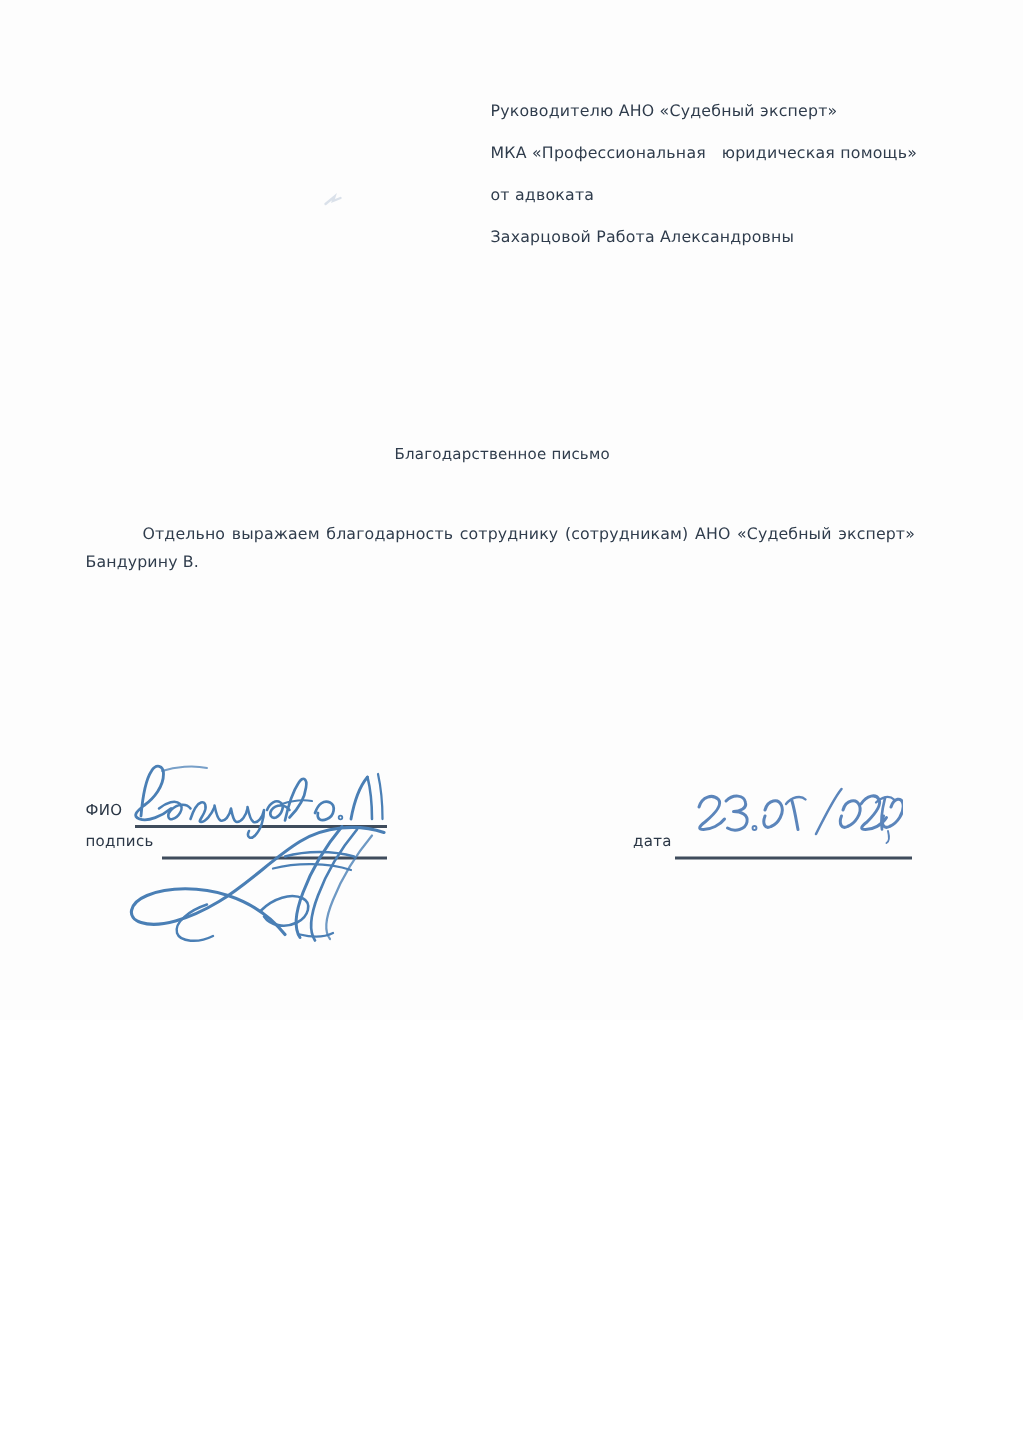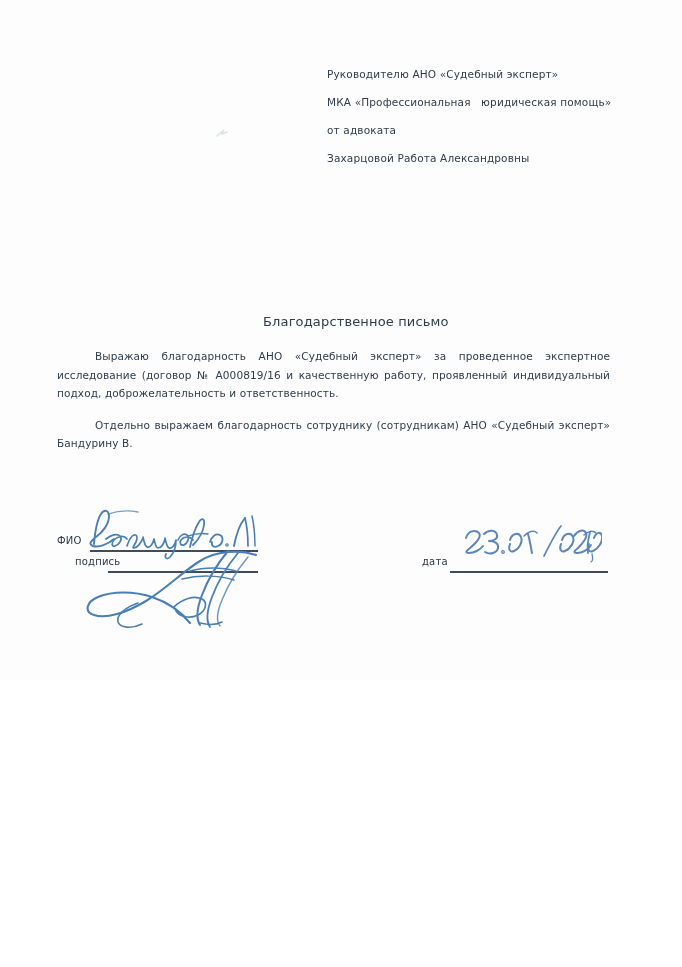--- a/index.html
+++ b/index.html
@@ -30,22 +30,22 @@
     line-height: 28px;
     letter-spacing: 0.15px;
     color: #2f3c4c;
     white-space: pre;
   }
 
   
   .doc-title {
     position: absolute;
     left: 263px;
-    top: 314px;
-    font-size: 13px;
+    top: 298px;
+    font-size: 10px;
     letter-spacing: 0.15px;
     color: #2f3c4c;
   }
 
   
   .body-block {
     position: absolute;
     left: 57px;
     top: 347px;
     width: 553px;
@@ -77,21 +77,21 @@
     letter-spacing: 0.2px;
     color: #2b3746;
   }
   .rule {
     position: absolute;
     height: 1.6px;
     background: #3f4c5c;
   }
   .lbl-fio      { left: 57px;  top: 535px; }
   .rule-fio     { left: 90px;  top: 550px;  width: 168px; }
-  .lbl-podpis   { left: 75px;  top: 556px; }
+  .lbl-podpis   { left: 57px;  top: 556px; }
   .rule-podpis  { left: 108px; top: 571px;  width: 150px; }
   .lbl-data     { left: 422px; top: 556px; }
   .rule-data    { left: 450px; top: 571px;  width: 158px; }
 
   
   .ink {
     position: absolute;
     pointer-events: none;
   }
   .ink-name      { left: 84px;  top: 508px; }
@@ -121,21 +121,20 @@
 
   <div class="artifact artifact-top">
     <svg width="22" height="16" viewBox="0 0 22 16" aria-hidden="true">
       <path d="M3 10 L9 5 L8 8 L13 6" stroke="#b9c6d8" stroke-width="1.6" fill="none" stroke-linecap="round"></path>
     </svg>
   </div>
 
   <div class="doc-title">Благодарственное письмо</div>
 
   <div class="body-block">
-    <p class="para">Выражаю благодарность АНО «Судебный эксперт» за проведенное экспертное исследование (договор № А000819/16   и качественную работу, проявленный индивидуальный подход, доброжелательность и ответственность.</p>
     <p class="para">Отдельно выражаем благодарность сотруднику (сотрудникам) АНО «Судебный эксперт» Бандурину В.</p>
   </div>
 
   <div class="sign-area">
 
     <div class="field-label lbl-fio">ФИО</div>
     <div class="rule rule-fio"></div>
 
     <div class="field-label lbl-podpis">подпись</div>
     <div class="rule rule-podpis"></div>

